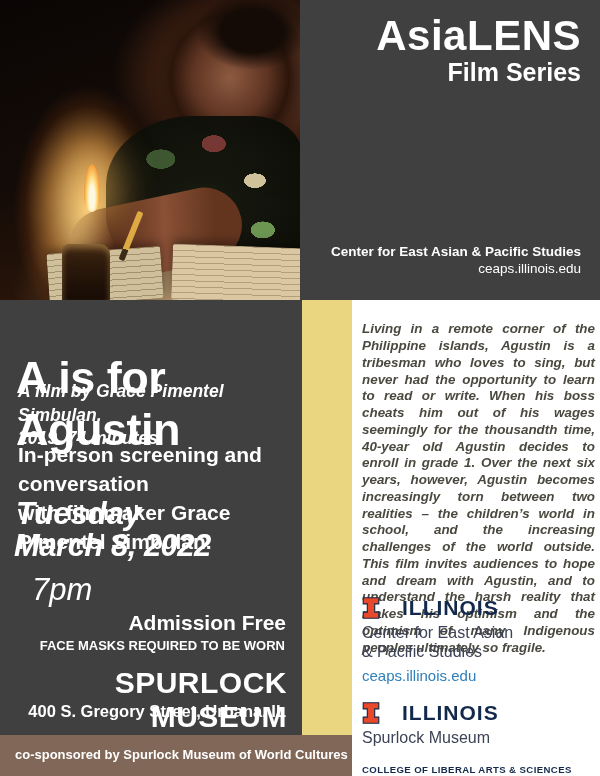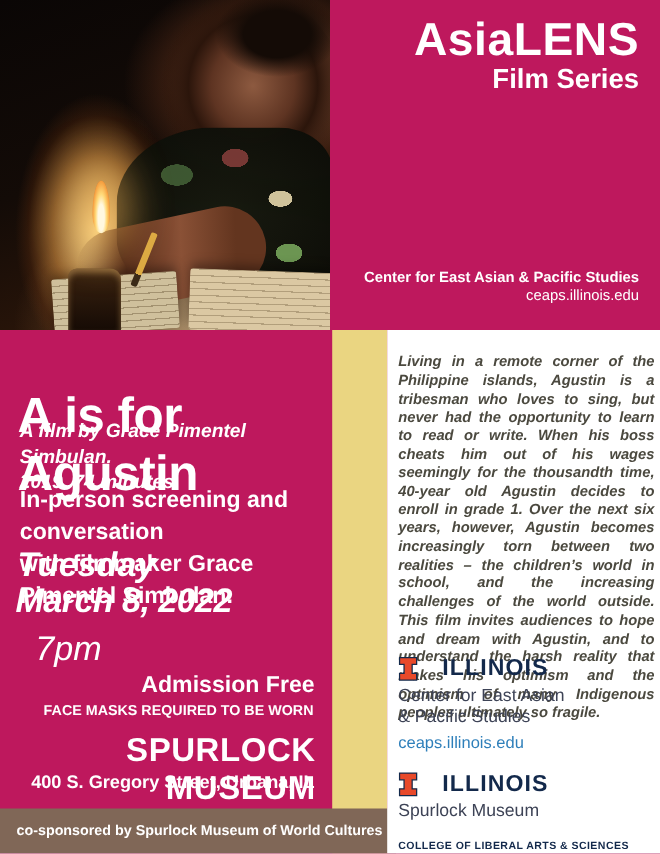--- a/index.html
+++ b/index.html
@@ -1,19 +1,19 @@
 <!DOCTYPE html>
 <html><head>
 <meta charset="utf-8">
 <title>AsiaLENS Film Series Poster</title>
 <style>
   html,body{margin:0;padding:0;background:#e9e9e9;}
   .poster{
     position:relative; width:600px; height:776px; margin:0 auto;
-    background:#be185d; overflow:hidden;
+    background:#404040; overflow:hidden;
     font-family:"Liberation Sans", sans-serif;
   }
   
   .photo{
     position:absolute; left:0; top:0; width:300px; height:300px; overflow:hidden;
     background:
       radial-gradient(95px 160px at 88px 210px, rgba(255,226,150,.95), rgba(244,165,75,.50) 42%, rgba(130,62,20,.22) 66%, rgba(0,0,0,0) 78%),
       radial-gradient(170px 130px at 245px 75px, rgba(196,124,88,.85), rgba(96,48,26,.45) 55%, rgba(0,0,0,0) 78%),
       radial-gradient(210px 150px at 185px 295px, rgba(216,186,140,.8), rgba(120,80,45,.35) 60%, rgba(0,0,0,0) 82%),
       linear-gradient(160deg, #0a0605 0%, #130b07 45%, #271409 75%, #38200f 100%);

